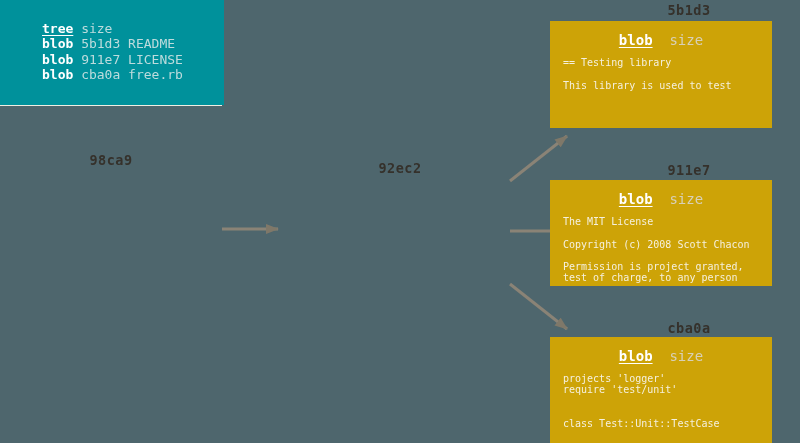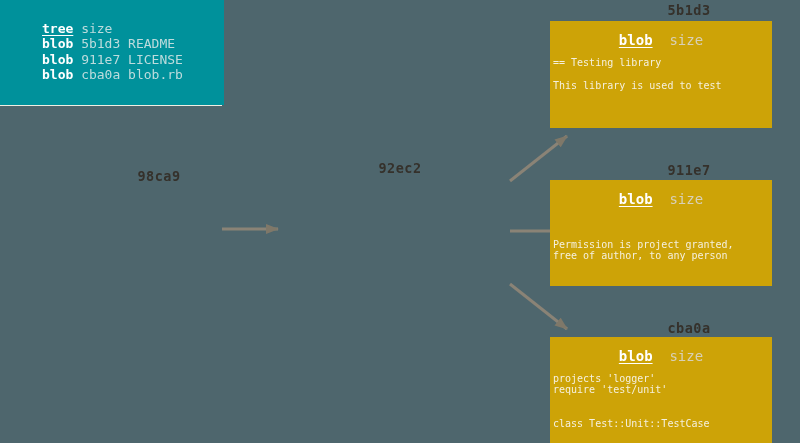--- a/index.html
+++ b/index.html
@@ -99,21 +99,21 @@
   }
   .blob-head .kw {
     font-weight: bold;
     color: #ffffff;
   }
   .blob-head .size {
     color: #d8d0b8;
   }
   .blob-body {
     margin-top: 9px;
-    padding-left: 3px;
+    padding-left: 13px;
   }
   .blob-line {
     height: 11.3px;
     line-height: 11.3px;
     font-size: 10px;
     color: #f5f0de;
     white-space: pre;
   }
 </style>
 </head>
@@ -126,21 +126,21 @@
       <marker id="ah" markerUnits="userSpaceOnUse" markerWidth="13" markerHeight="10" refX="12" refY="5" orient="auto">
         <path d="M0,0 L13,5 L0,10 z" fill="#7f7869"></path>
       </marker>
     </defs>
     <line x1="222" y1="229" x2="278" y2="229" stroke="#8a8376" stroke-width="3" marker-end="url(#ah)"></line>
     <line x1="510" y1="181" x2="567" y2="136" stroke="#8a8376" stroke-width="3" marker-end="url(#ah)"></line>
     <line x1="510" y1="231" x2="567" y2="231" stroke="#8a8376" stroke-width="3" marker-end="url(#ah)"></line>
     <line x1="510" y1="284" x2="567" y2="329" stroke="#8a8376" stroke-width="3" marker-end="url(#ah)"></line>
   </svg>
 
-  <div class="obj-label" style="left:0; width:222px; top:168px;padding-left:48px;">98ca9</div>
+  <div class="obj-label" style="left:0; width:222px; top:152px;">98ca9</div>
   <div class="obj-label" style="left:290px; width:220px; top:160px;">92ec2</div>
   <div class="obj-label" style="left:578px; width:222px; top:2px;">5b1d3</div>
   <div class="obj-label" style="left:578px; width:222px; top:162px;">911e7</div>
   <div class="obj-label" style="left:578px; width:222px; top:320px;">cba0a</div>
 
   <div class="box commit-box">
     <div class="commit-grid">
       <span class="key u">commit</span>
       <span class="val">size</span>
       <span class="key">tree</span>
@@ -150,39 +150,41 @@
       <span class="key">committer</span>
       <span class="val">Scott</span>
     </div>
     <div class="commit-message">The initial commit of my project</div>
   </div>
 
   <div class="box tree-box">
     <div class="tree-line"><span class="kw u">tree</span><span> </span><span>size</span></div>
     <div class="tree-line"><span class="kw">blob</span><span> </span><span>5b1d3</span><span> </span><span>README</span></div>
     <div class="tree-line"><span class="kw">blob</span><span> </span><span>911e7</span><span> </span><span>LICENSE</span></div>
-    <div class="tree-line"><span class="kw">blob</span><span> </span><span>cba0a</span><span> </span><span>blob.rb</span></div>
+    <div class="tree-line"><span class="kw">blob</span><span> </span><span>cba0a</span><span> </span><span>free.rb</span></div>
   </div>
 
   <div class="box blob-box" style="top:21px;">
     <div class="blob-head"><span class="kw u">blob</span><span class="size">  </span><span class="size">size</span></div>
     <div class="blob-body">
       <div class="blob-line">== Testing library</div>
       <div class="blob-line"></div>
       <div class="blob-line">This library is used to test</div>
     </div>
   </div>
 
   <div class="box blob-box" style="top:180px; height:106px;">
     <div class="blob-head"><span class="kw u">blob</span><span class="size">  </span><span class="size">size</span></div>
     <div class="blob-body">
+      <div class="blob-line">The MIT License</div>
       <div class="blob-line"></div>
+      <div class="blob-line">Copyright (c) 2008 Scott Chacon</div>
       <div class="blob-line"></div>
       <div class="blob-line">Permission is project granted,</div>
-      <div class="blob-line">free of author, to any person</div>
+      <div class="blob-line">test of charge, to any person</div>
     </div>
   </div>
 
   <div class="box blob-box" style="top:337px; height:106px;">
     <div class="blob-head"><span class="kw u">blob</span><span class="size">  </span><span class="size">size</span></div>
     <div class="blob-body">
       <div class="blob-line">projects 'logger'</div>
       <div class="blob-line">require 'test/unit'</div>
       <div class="blob-line"></div>
       <div class="blob-line"></div>

